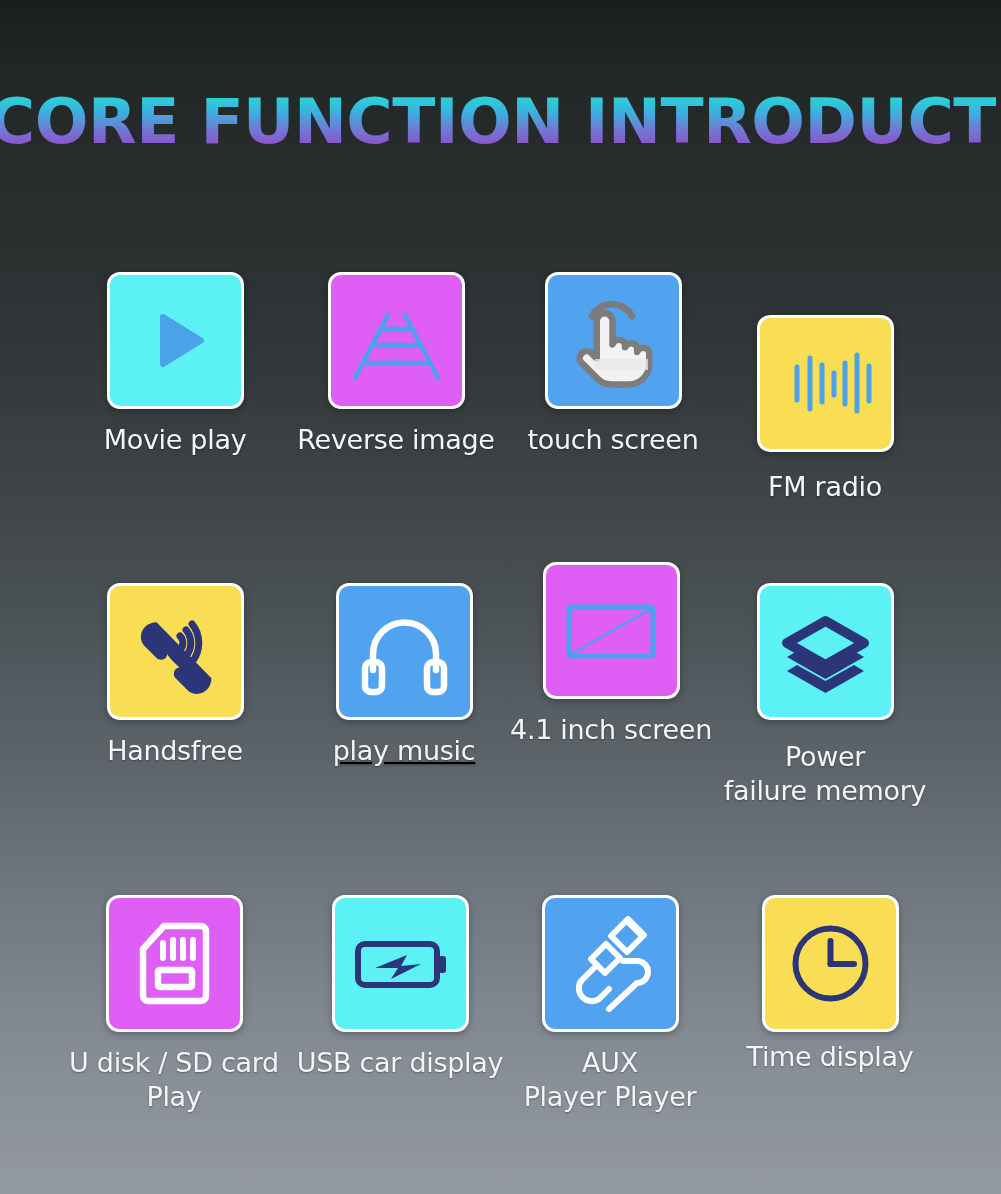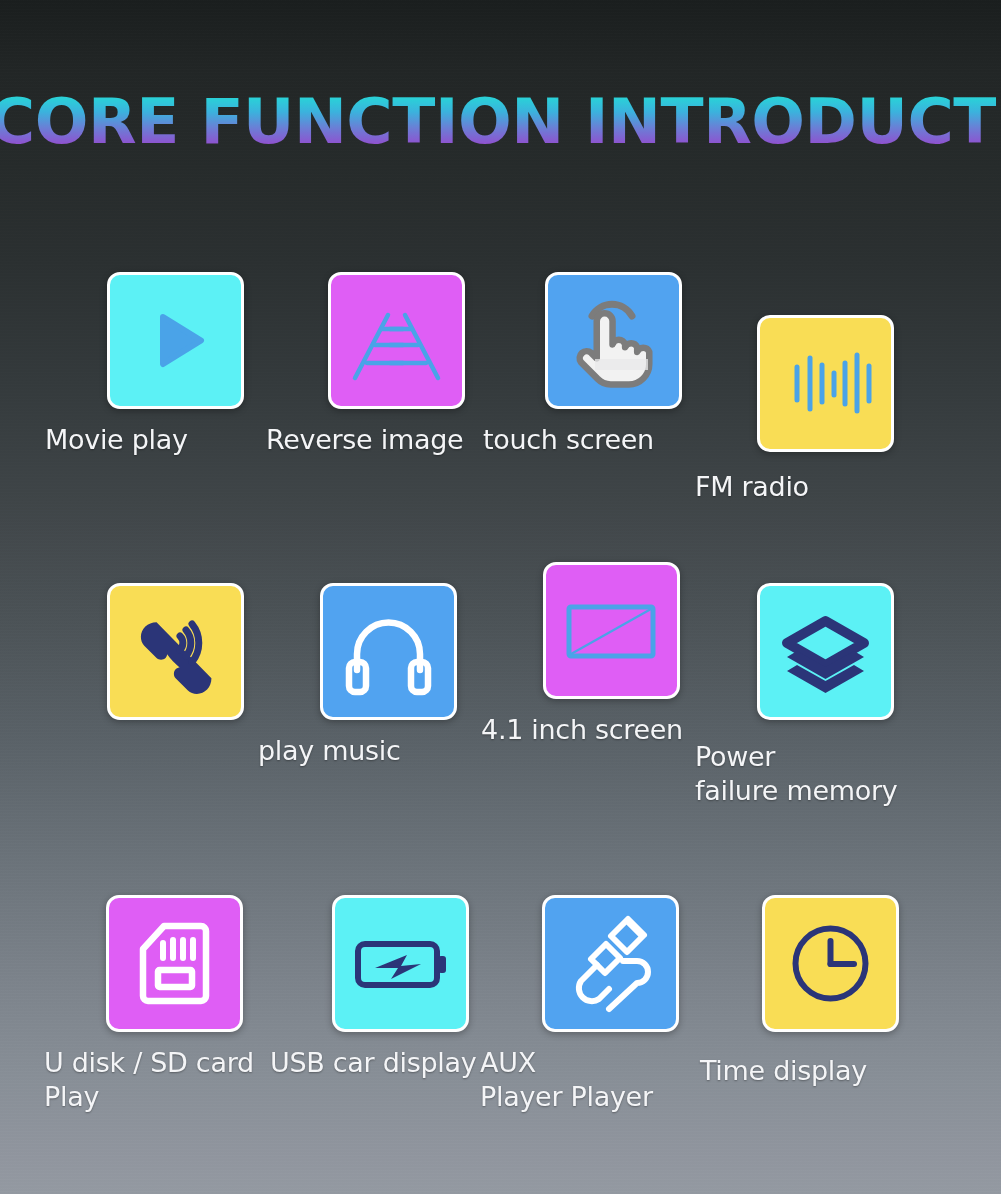--- a/index.html
+++ b/index.html
@@ -83,20 +83,21 @@
   }
 
   
   .grid {
     position: absolute;
     inset: 0;
     z-index: 2;
   }
   .cell {
     position: absolute;
+    text-align: center;
   }
 
   .tile {
     width: 137px;
     height: 137px;
     border-radius: 13px;
     border: 3px solid #ffffff;
     box-sizing: border-box;
     margin: 0 auto;
     position: relative;
@@ -217,23 +218,24 @@
                    c2 2 5 3 8 3
                    c7 0 13 -6 13 -14
                    Z" fill="#2b3578" transform="translate(4,6) scale(1.12) translate(-4,-6)"></path>
           <g fill="none" stroke="#2b3578" stroke-width="7" stroke-linecap="round">
             <path d="M70 64 A10 10 0 0 0 70 50"></path>
             <path d="M76 70 A20 20 0 0 0 76 44"></path>
             <path d="M82 76 A30 30 0 0 0 82 38"></path>
           </g>
         </svg>
       </div>
-    </div>
-
-    <div class="cell" style="left:258px; top:583px; width:260px;">
+      <div class="label">Handsfree</div>
+    </div>
+
+    <div class="cell" style="left:274px; top:583px; width:260px;text-decoration:underline;">
       <div class="tile" style="background:#51a3f0;">
         <svg width="131" height="131" viewBox="0 0 131 131">
           <g fill="none" stroke="#ffffff" stroke-width="6.5" stroke-linecap="round">
             <path d="M34 84 L34 68 A31.5 31.5 0 0 1 97 68 L97 84"></path>
             <rect x="26" y="76" width="17" height="30" rx="6"></rect>
             <rect x="88" y="76" width="17" height="30" rx="6"></rect>
           </g>
         </svg>
       </div>
       <div class="label">play music</div>
@@ -312,17 +314,17 @@
     <div class="cell" style="left:700px; top:895px; width:260px;">
       <div class="tile" style="background:#f9dd55;">
         <svg width="131" height="131" viewBox="0 0 131 131">
           <circle cx="65.5" cy="65.5" r="35" fill="none" stroke="#2b3578" stroke-width="6"></circle>
           <g stroke="#2b3578" stroke-width="6" stroke-linecap="round">
             <line x1="65.5" y1="43" x2="65.5" y2="66"></line>
             <line x1="65.5" y1="66" x2="89" y2="66"></line>
           </g>
         </svg>
       </div>
-      <div class="label" style="margin-top:22px;">Time display</div>
+      <div class="label" style="margin-top:8px;">Time display</div>
     </div>
 
   </div>
 </div>
 
 </body></html>

